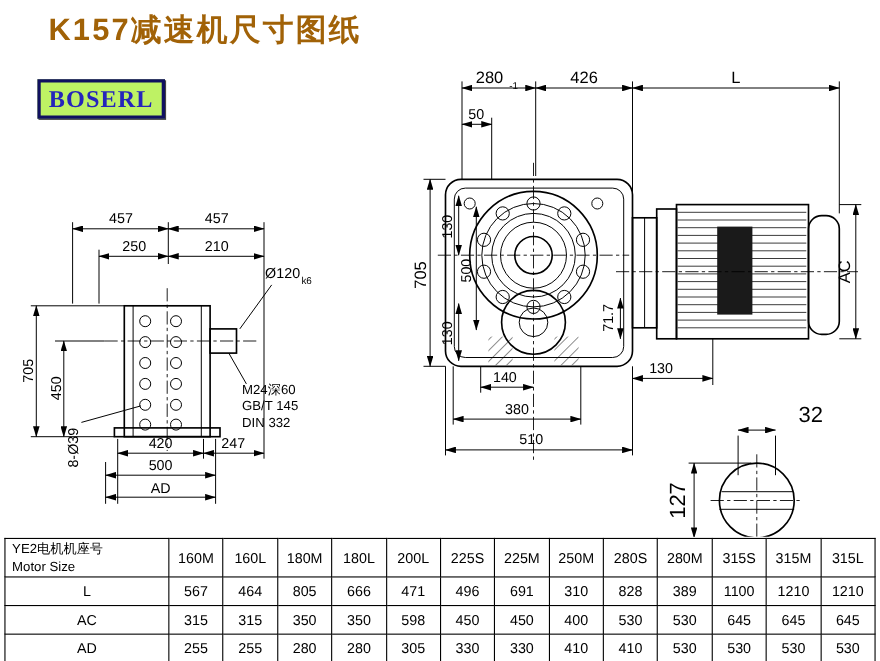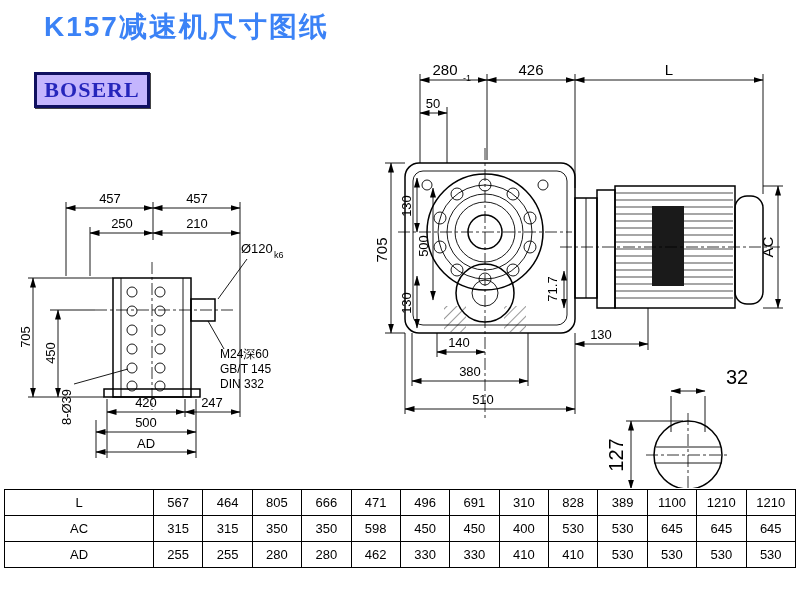--- a/index.html
+++ b/index.html
@@ -1,18 +1,18 @@
 <!DOCTYPE html>
 <html><head>
 <meta charset="utf-8">
 <style>
   html,body{margin:0;padding:0;background:#fff}
   .page{position:relative;width:800px;height:601px;background:#fff;overflow:hidden;font-family:"Liberation Sans",sans-serif}
-  .title{position:absolute;left:44px;top:8px;font-size:28px;font-weight:bold;color:#3b82f6;letter-spacing:2px;white-space:nowrap}
-  .logo{position:absolute;left:34px;top:72px;width:110px;height:30px;border:3px solid #101060;display:flex;align-items:center;justify-content:center;background:#c4b5fd;box-shadow:1px 1px 0 #444}
+  .title{position:absolute;left:44px;top:8px;font-size:28px;font-weight:bold;color:#a16207;letter-spacing:2px;white-space:nowrap}
+  .logo{position:absolute;left:34px;top:72px;width:110px;height:30px;border:3px solid #101060;display:flex;align-items:center;justify-content:center;background:#bef264;box-shadow:1px 1px 0 #444}
   .logo span{font:bold 22px "Liberation Serif",serif;color:#2525bb;letter-spacing:1px}
   svg.draw{position:absolute;left:0;top:0}
   svg text{fill:#000}
   .d{font:13px "Liberation Sans",sans-serif}
   .d2{font:15px "Liberation Sans",sans-serif}
   .ann{font:12px "Liberation Sans",sans-serif}
   .sub{font:9px "Liberation Sans",sans-serif}
   .big{font:20px "Liberation Sans",sans-serif}
   .ol{fill:none;stroke:#000;stroke-width:1.5}
   .tl{fill:none;stroke:#000;stroke-width:0.9}
@@ -209,20 +209,39 @@
   </g>
 </svg>
 
 <div class="title">K157减速机尺寸图纸</div>
 <div class="logo">
       <span>BOSERL</span>
     </div>
 
 <table class="mtab">
   <tbody>
+        <tr class="hd">
+    <th class="c1">
+      <div>YE2电机机座号</div>
+      <div>Motor Size</div>
+    </th>
+    <th>160M</th>
+    <th>160L</th>
+    <th>180M</th>
+    <th>180L</th>
+    <th>200L</th>
+    <th>225S</th>
+    <th>225M</th>
+    <th>250M</th>
+    <th>280S</th>
+    <th>280M</th>
+    <th>315S</th>
+    <th>315M</th>
+    <th>315L</th>
+  </tr>
   <tr>
     <td class="c1">L</td>
     <td>567</td>
     <td>464</td>
     <td>805</td>
     <td>666</td>
     <td>471</td>
     <td>496</td>
     <td>691</td>
     <td>310</td>
@@ -247,21 +266,21 @@
     <td>645</td>
     <td>645</td>
     <td>645</td>
   </tr>
   <tr>
     <td class="c1">AD</td>
     <td>255</td>
     <td>255</td>
     <td>280</td>
     <td>280</td>
-    <td>462</td>
+    <td>305</td>
     <td>330</td>
     <td>330</td>
     <td>410</td>
     <td>410</td>
     <td>530</td>
     <td>530</td>
     <td>530</td>
     <td>530</td>
   </tr>
 </tbody>

